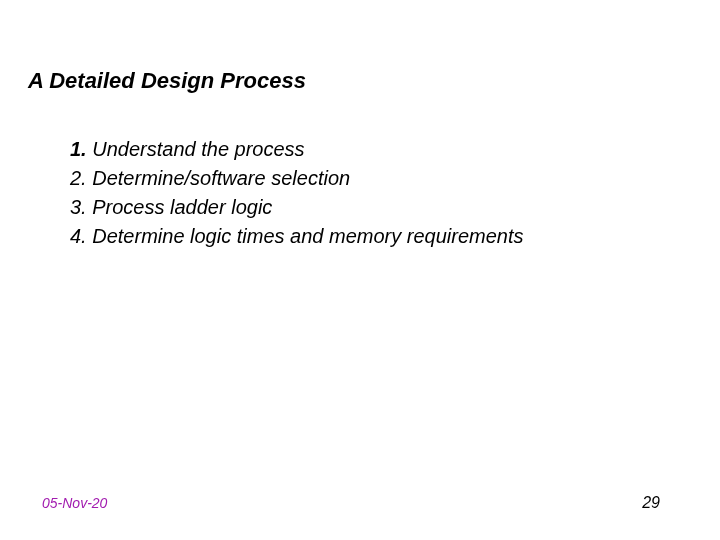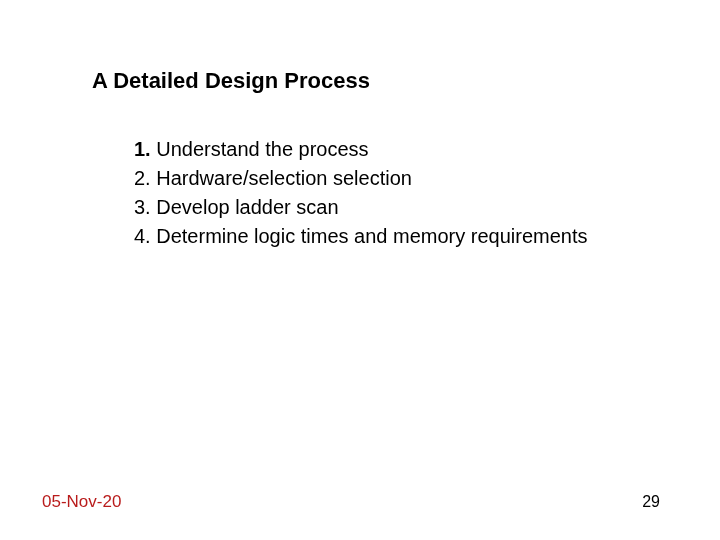--- a/index.html
+++ b/index.html
@@ -10,22 +10,23 @@
     body {
       width: 720px;
       height: 540px;
       background: #ffffff;
       font-family: Arial, Helvetica, sans-serif;
       position: relative;
     }
     .slide {
       width: 100%;
       height: 100%;
-      padding: 68px 60px 30px 92px;
+      padding: 68px 60px 30px 28px;
       position: relative;
+      font-style: italic;
     }
     .title {
       font-size: 22px;
       font-weight: bold;
       color: #000;
       margin-bottom: 42px;
     }
     .list {
       margin-left: 42px;
       margin-top: 7px;
@@ -45,42 +46,42 @@
     .footer {
       position: absolute;
       bottom: 28px;
       left: 42px;
       right: 60px;
       display: flex;
       justify-content: space-between;
       align-items: baseline;
     }
     .footer-date {
-      font-size: 17px;
-      color: #b91c1c;
+      font-size: 14px;
+      color: #a21caf;
     }
     .footer-page {
       font-size: 16px;
       color: #000;
     }
   </style>
 </head>
 <body>
 
 <div class="slide">
   <div class="title">A Detailed Design Process</div>
   <div class="list">
     <div class="list-item first">
       <span class="num">1.</span><span> Understand the process</span>
     </div>
     <div class="list-item">
-      <span class="num">2.</span><span> Hardware/selection selection</span>
+      <span class="num">2.</span><span> Determine/software selection</span>
     </div>
     <div class="list-item">
-      <span class="num">3.</span><span> Develop ladder scan</span>
+      <span class="num">3.</span><span> Process ladder logic</span>
     </div>
     <div class="list-item">
       <span class="num">4.</span><span> Determine logic times and memory requirements</span>
     </div>
   </div>
   <div class="footer">
     <span class="footer-date">05-Nov-20</span>
     <span class="footer-page">29</span>
   </div>
 </div>

